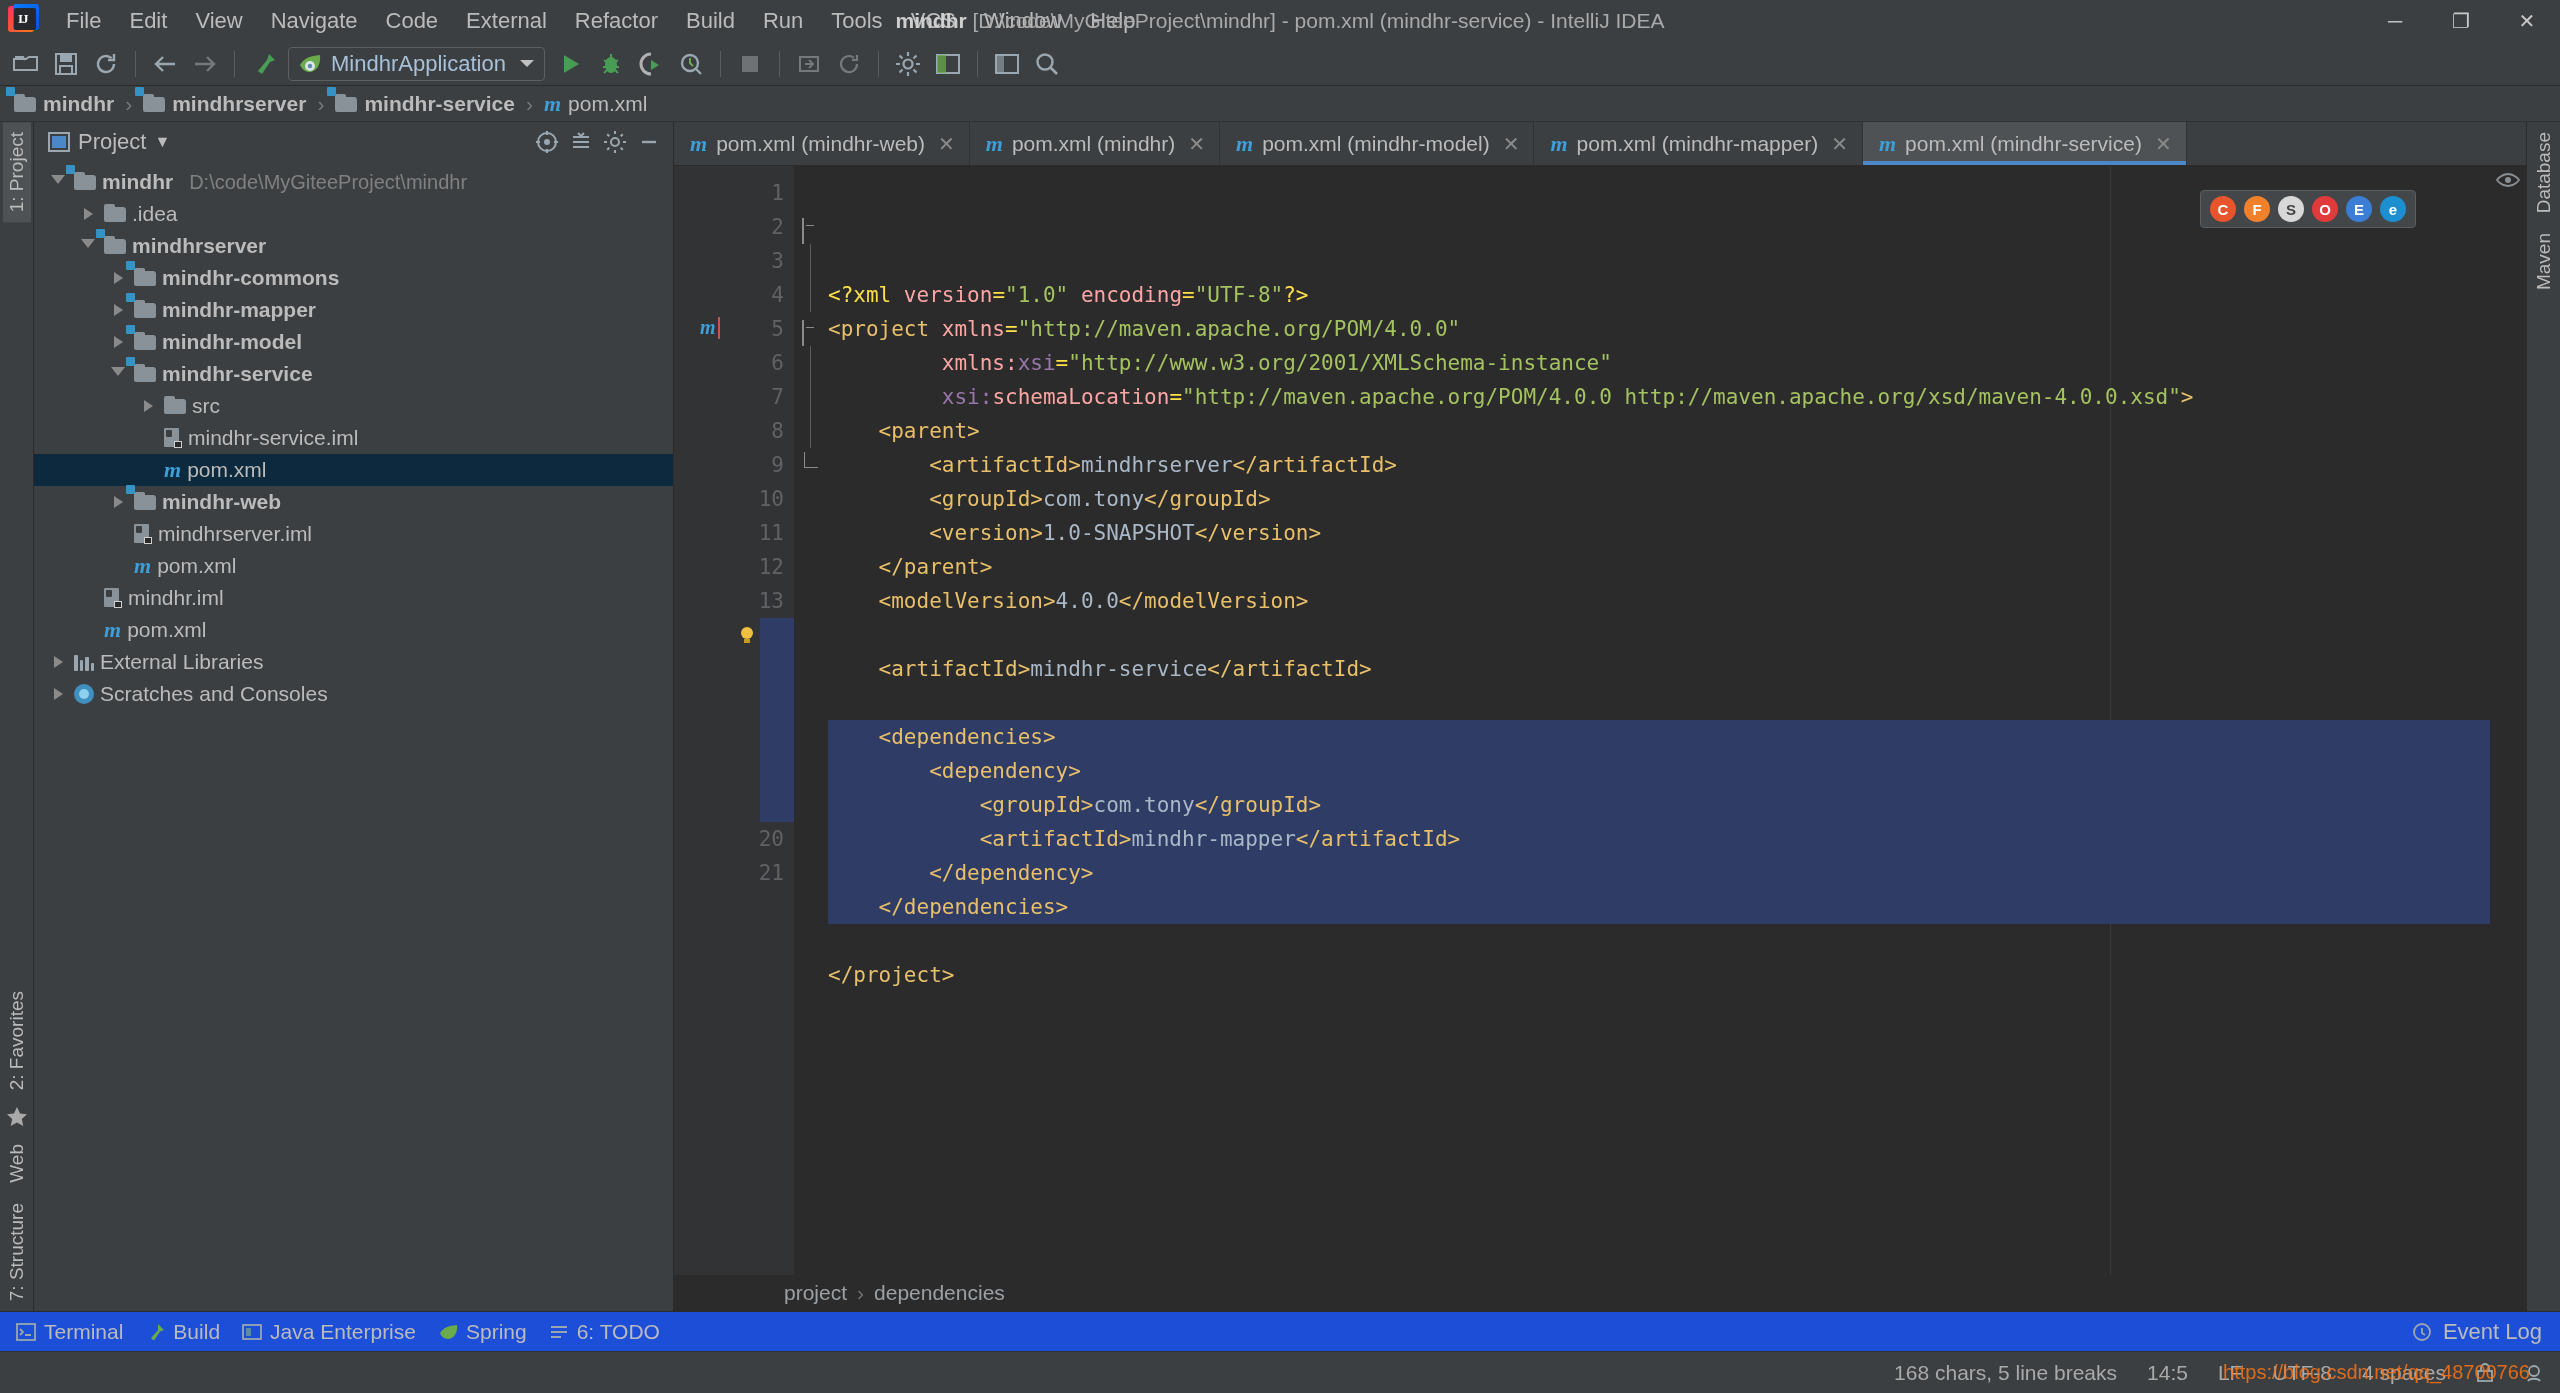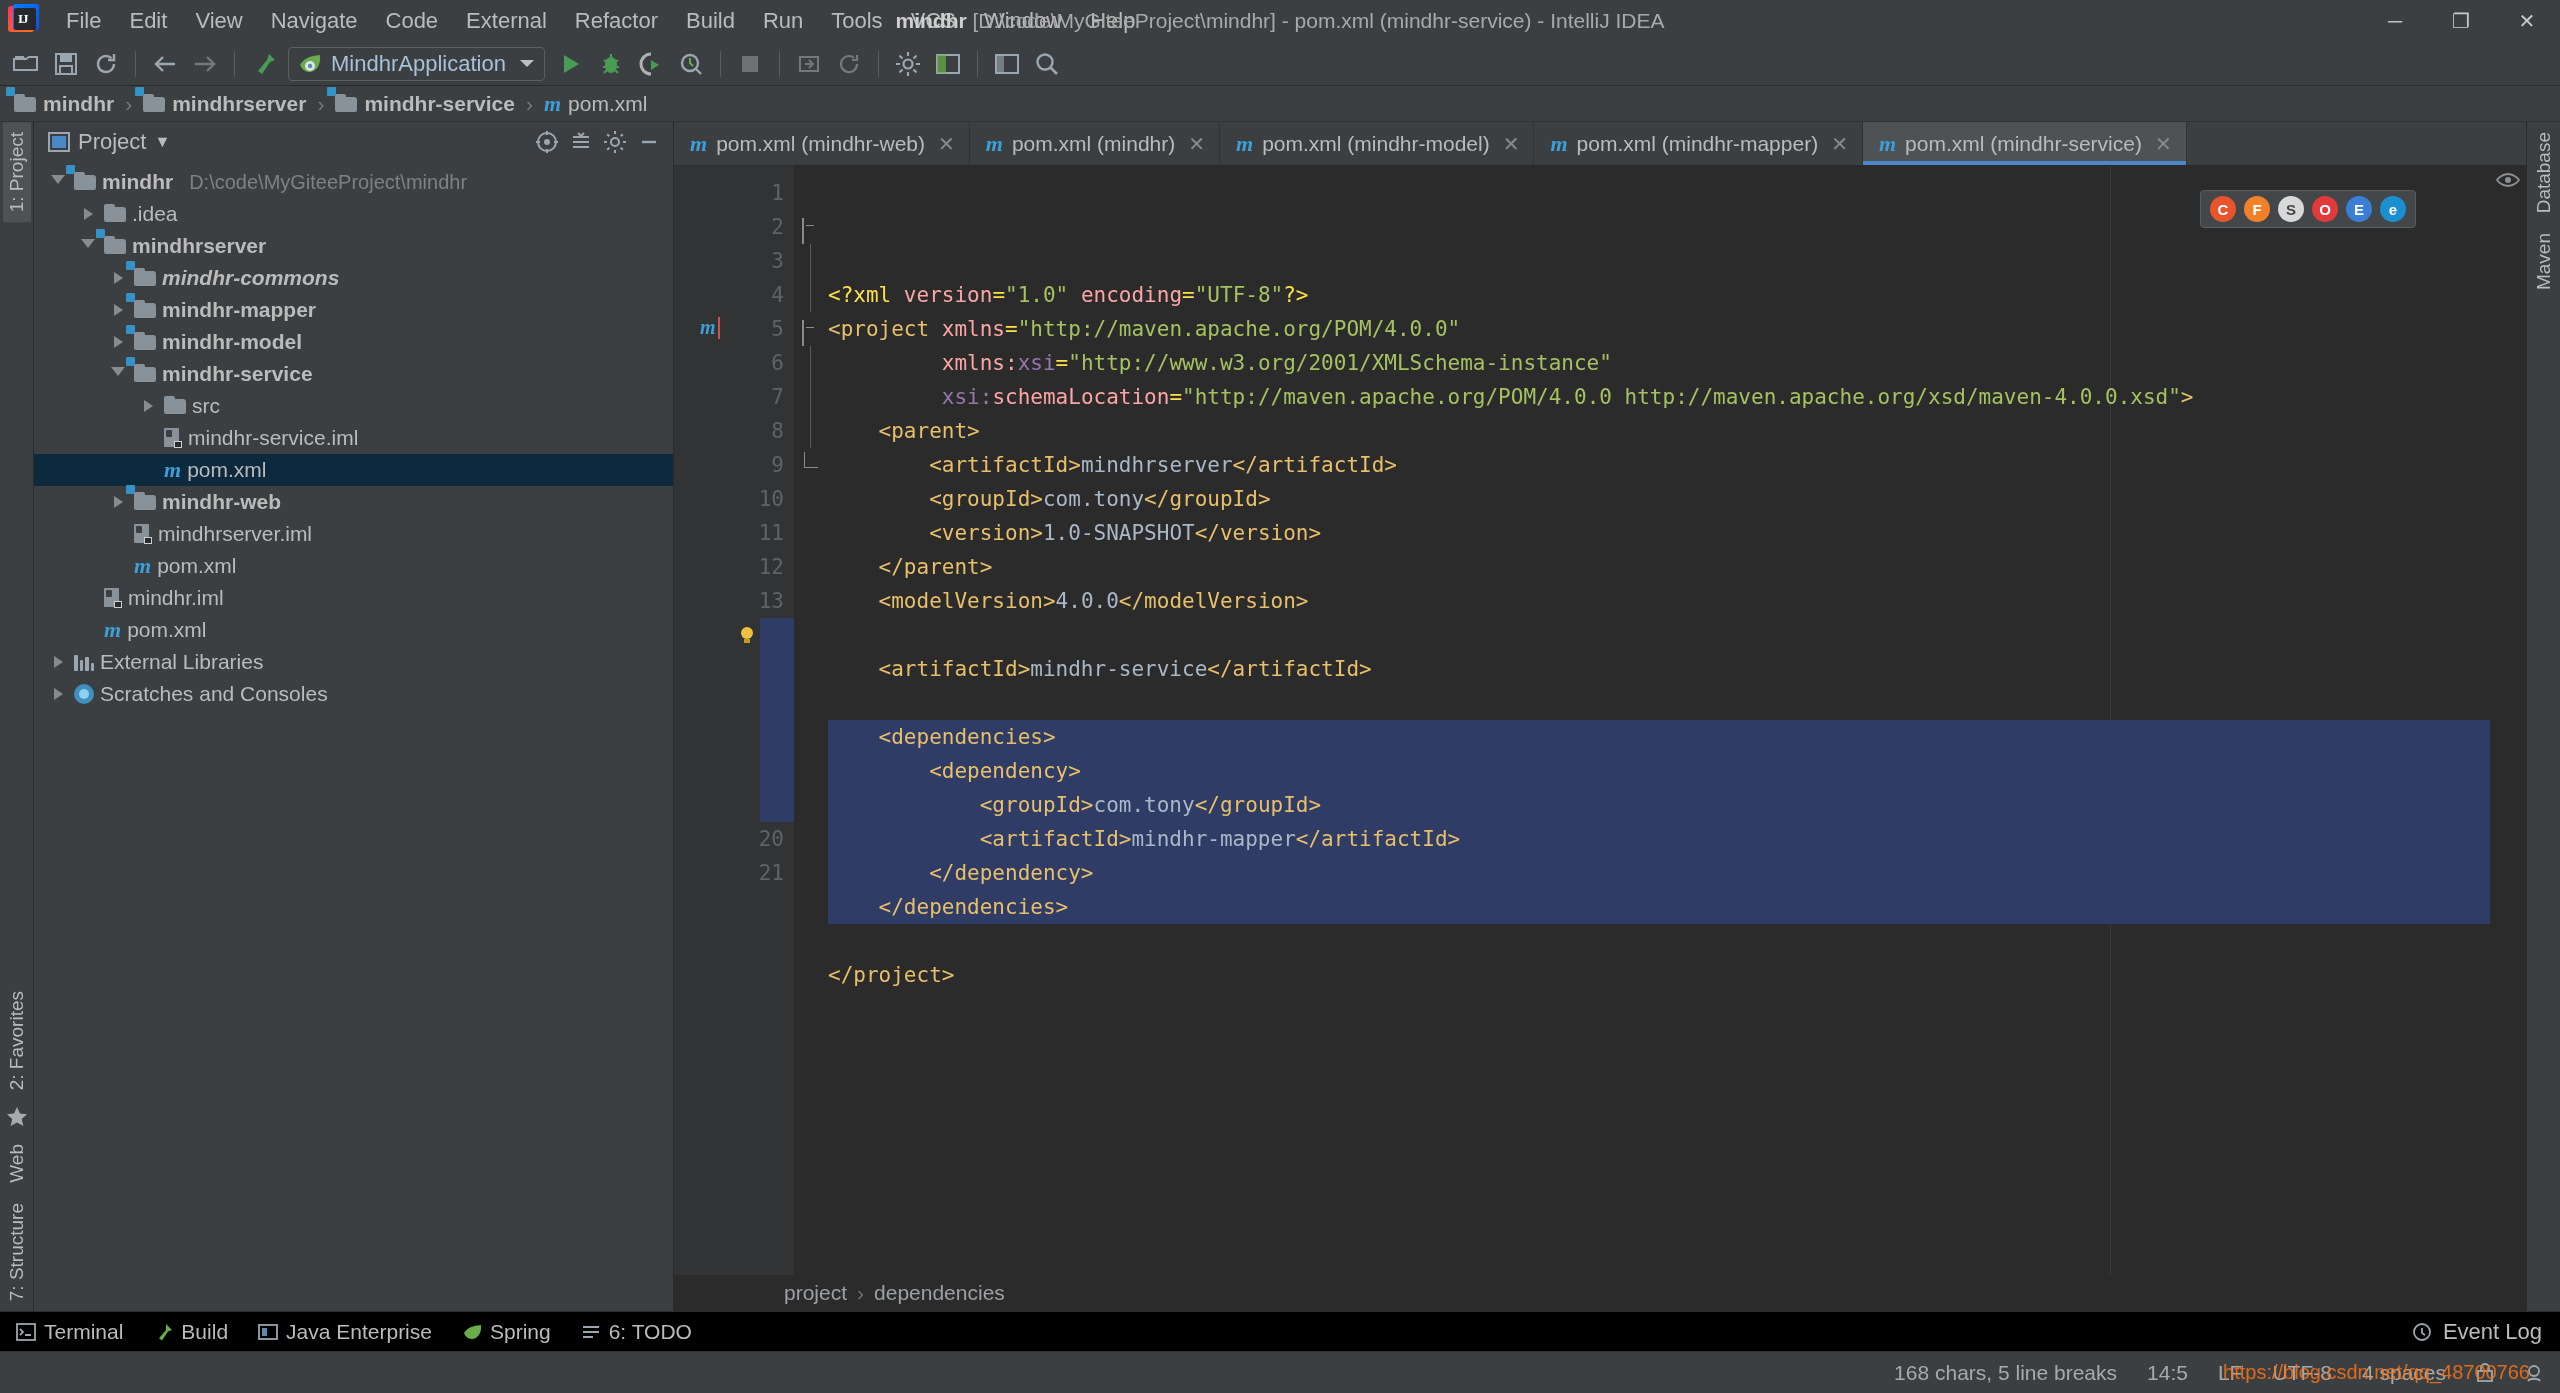--- a/index.html
+++ b/index.html
@@ -194,22 +194,22 @@
 
   
   .editor-crumbs{
     height:36px; flex:0 0 36px; background:#2b2b2b; display:flex; align-items:center;
     padding-left:110px; gap:10px; font-size:21px; color:#9ba0a4;
   }
   .editor-crumbs .sep{ color:#6f7275; }
 
   
   .bottombar{
-    height:40px; flex:0 0 40px; background:#000000; display:flex; align-items:center;
-    padding-left:16px; gap:30px; border-top:1px solid #2b2b2b;
+    height:40px; flex:0 0 40px; background:#1d4ed8; display:flex; align-items:center;
+    padding-left:16px; gap:22px; border-top:1px solid #2b2b2b;
   }
   .bb-item{ display:flex; align-items:center; gap:8px; font-size:21px; color:#bbbbbb; }
   .bb-right{ margin-left:auto; display:flex; align-items:center; gap:10px; padding-right:18px; }
 
   
   .statusbar{
     height:42px; flex:0 0 42px; background:#3c3f41; display:flex; align-items:center;
     padding:0 16px; gap:28px; font-size:21px; color:#a9a9a9; border-top:1px solid #323232;
     position:relative;
   }
@@ -486,21 +486,21 @@
             <span class="ico"><span class="folder"><span class="fb"></span><span class="ft"></span></span></span>
             <span class="lbl">.idea</span>
           </div>
           <div class="trow" style="padding-left: 44px;">
             <span class="arrow open">
               <i></i>
             </span>
             <span class="ico"><span class="folder"><span class="fb"></span><span class="ft"></span><span class="badge"></span></span></span>
             <span class="lbl bold">mindhrserver</span>
           </div>
-          <div class="trow" style="padding-left: 74px; font-style: italic;">
+          <div class="trow" style="padding-left: 74px;">
             <span class="arrow">
               <i></i>
             </span>
             <span class="ico"><span class="folder"><span class="fb"></span><span class="ft"></span><span class="badge"></span></span></span>
             <span class="lbl bold">mindhr-commons</span>
           </div>
           <div class="trow" style="padding-left: 74px;">
             <span class="arrow">
               <i></i>
             </span>

